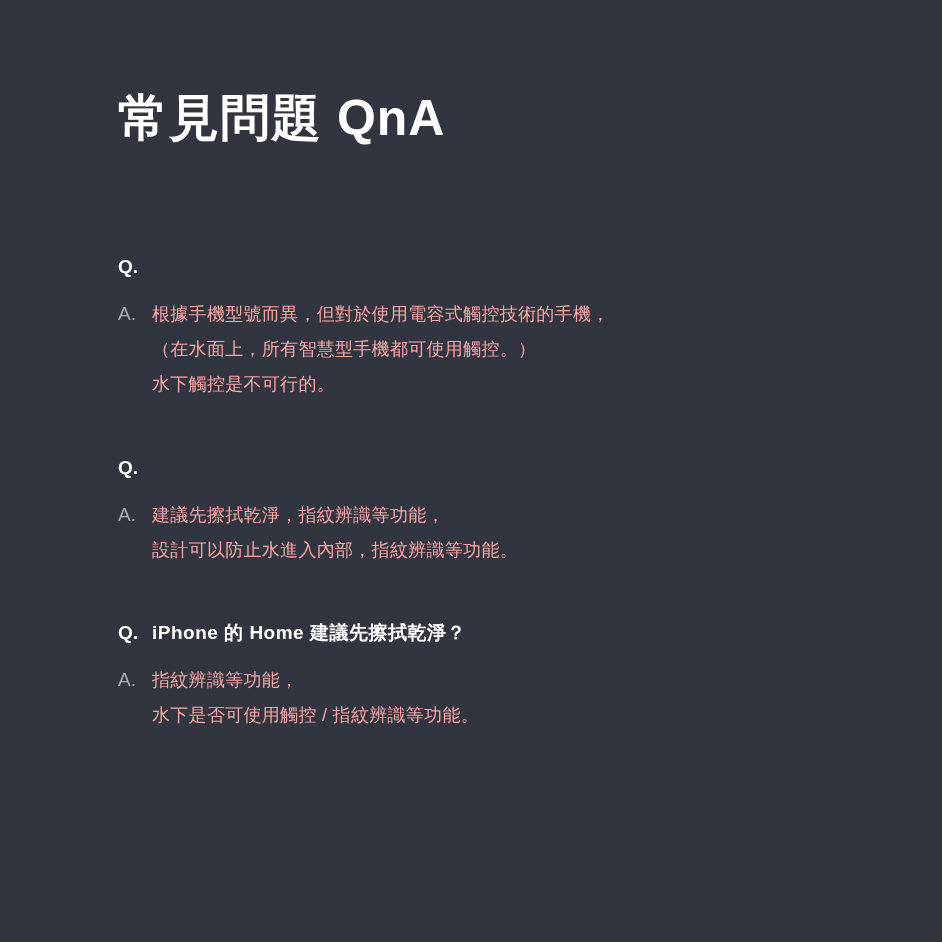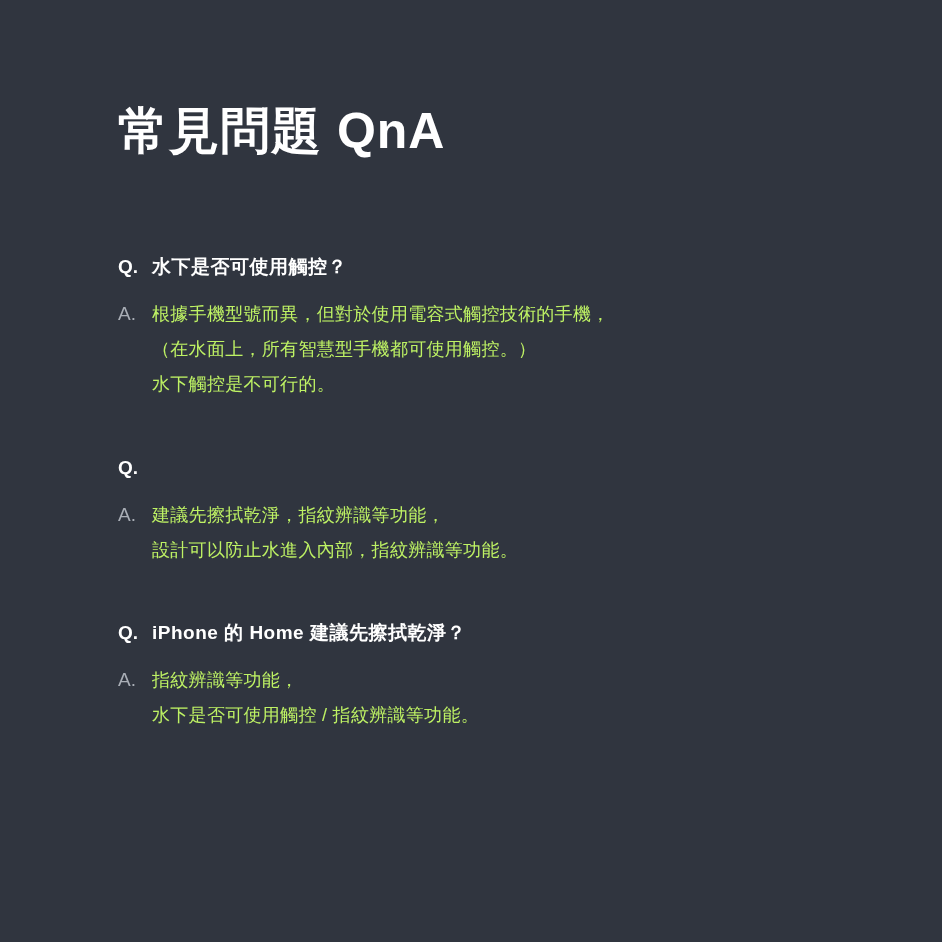--- a/index.html
+++ b/index.html
@@ -16,21 +16,21 @@
     position: relative;
     width: 942px;
     height: 942px;
     background: #30353f;
     overflow: hidden;
     box-sizing: border-box;
   }
   .faq-title {
     position: absolute;
     left: 118px;
-    top: 101px;
+    top: 88px;
     font-size: 50px;
     line-height: 1.2;
     font-weight: 700;
     color: #ffffff;
     letter-spacing: 1px;
     white-space: nowrap;
   }
   .qa-list {
     position: absolute;
     left: 118px;
@@ -64,42 +64,41 @@
   .q-text {
     font-size: 19px;
     line-height: 1.75;
     color: #ffffff;
     font-weight: 700;
     letter-spacing: 0.5px;
   }
   .a-text {
     font-size: 18px;
     line-height: 1.95;
-    color: #bef264;
+    color: #fca5a5;
     font-weight: 400;
     letter-spacing: 0.3px;
   }
   .a-text .line {
     display: block;
     white-space: nowrap;
   }
 </style>
 </head>
 <body>
 
 <div class="page">
 
   <div class="faq-title">常見問題 QnA</div>
 
   <div class="qa-list">
 
     <div class="qa-block">
       <div class="qa-row q-row">
         <span class="marker">Q.</span>
-        <span class="q-text">水下是否可使用觸控？</span>
       </div>
       <div class="qa-row a-row">
         <span class="marker">A.</span>
         <span class="a-text">
           <span class="line">根據手機型號而異，但對於使用電容式觸控技術的手機，</span>
           <span class="line">（在水面上，所有智慧型手機都可使用觸控。）</span>
           <span class="line">水下觸控是不可行的。</span>
         </span>
       </div>
     </div>

